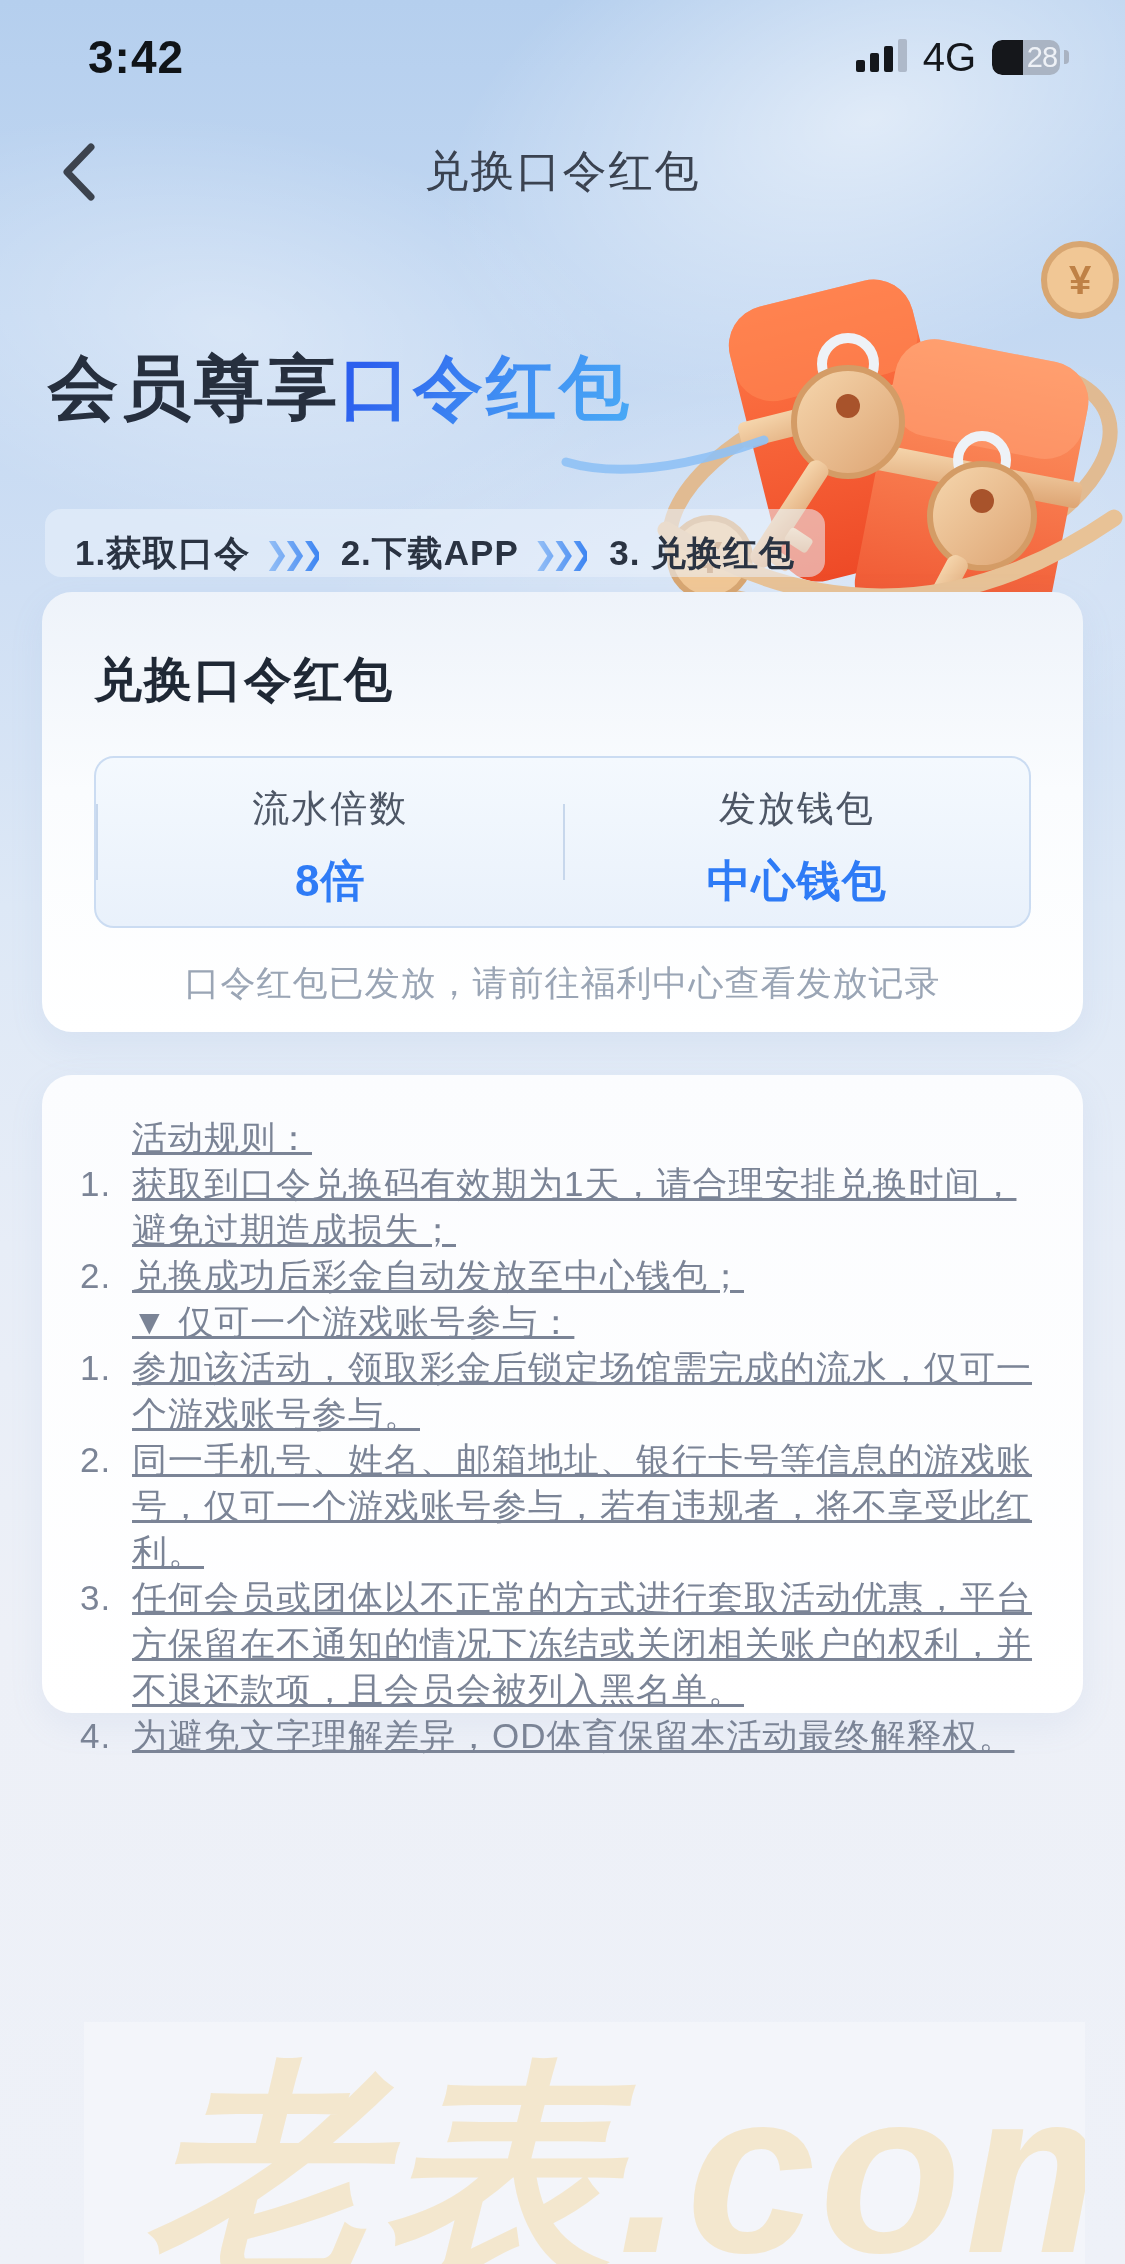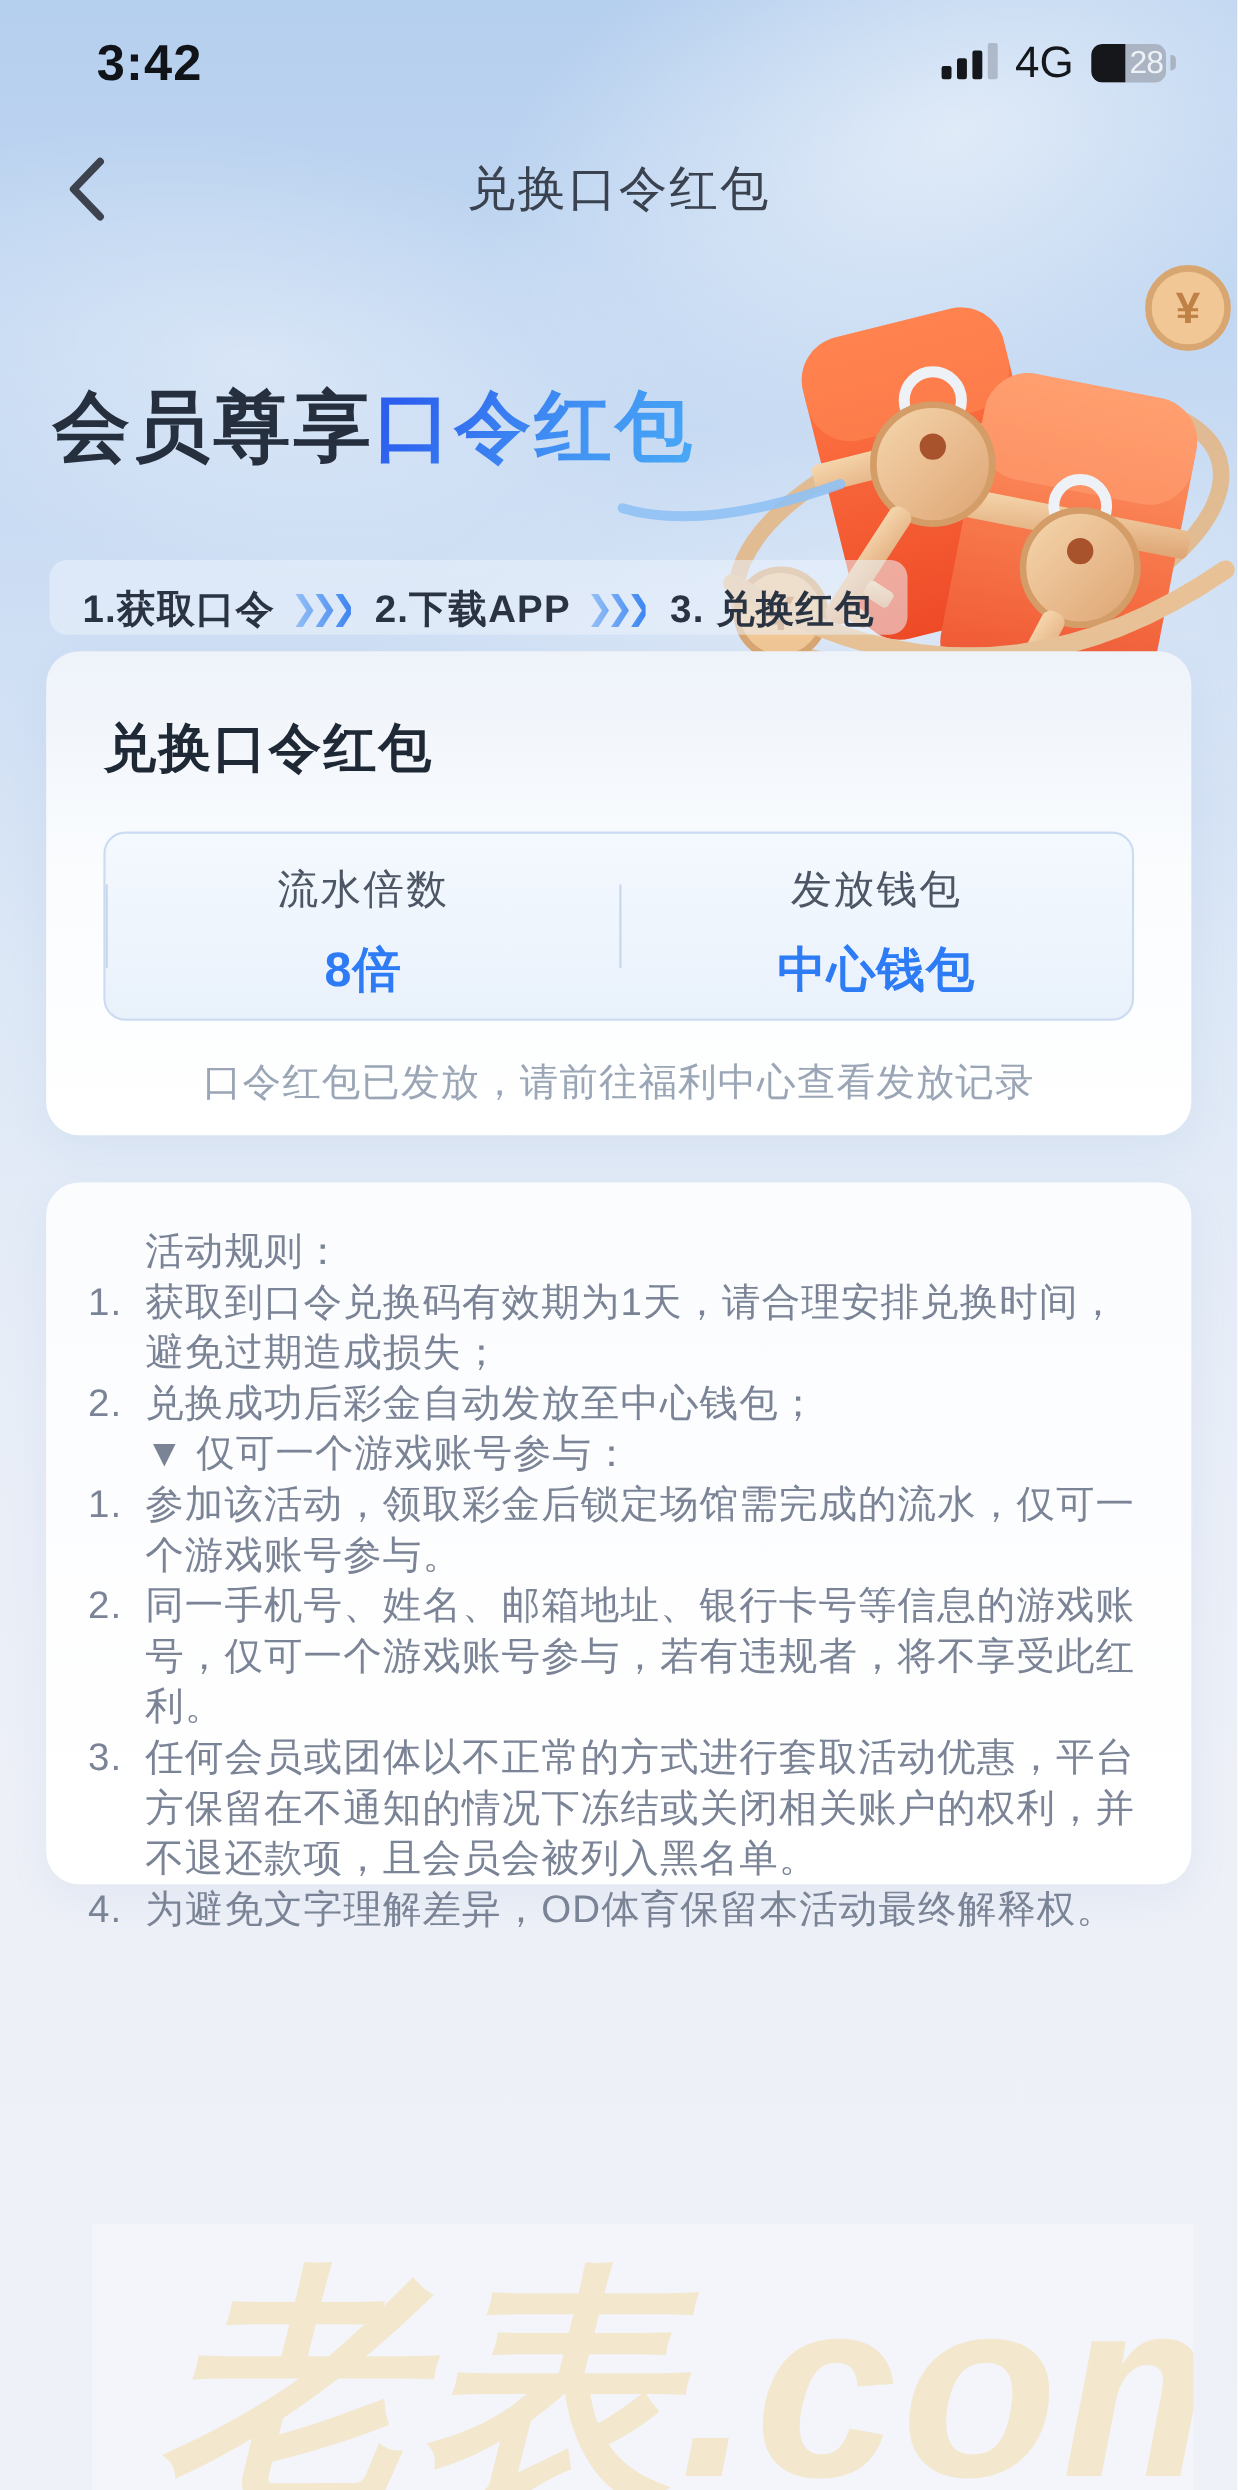--- a/index.html
+++ b/index.html
@@ -87,21 +87,21 @@
   .info-label { font-size:37px; color:#4d5665; letter-spacing:2px; }
   .info-value { margin-top:18px; font-size:44px; font-weight:700; color:#2e7bf6; letter-spacing:1px; }
   .info-divider { width:2px; height:76px; background:#c7d7ec; align-self:center; }
 
   .redeem-note { margin-top:32px; text-align:center; font-size:35px; color:#9aa5b5; letter-spacing:1px; }
 
   .rules-card { top:1075px; height:638px; padding:40px 38px 0;
     background:linear-gradient(180deg,#fbfcfe 0%,#ffffff 100%); }
   .rule-row { display:flex; font-size:35px; line-height:46px; color:#7b8496; letter-spacing:1px; }
   .rule-marker { flex:0 0 52px; }
-  .rule-text { flex:1; }
+  .rule-text { flex:1;text-decoration:underline; }
 
   
   .wm-panel { position:absolute; top:2022px; left:84px; width:1001px; height:242px;
     background:#f3f5fa; overflow:hidden; z-index:4; }
   .wm-text { position:absolute; top:34px; left:62px; font-size:232px; line-height:1;
     font-weight:700; font-style:italic; color:#f3e7ce; white-space:nowrap; letter-spacing:4px; }
 </style>
 </head>
 <body>
 

